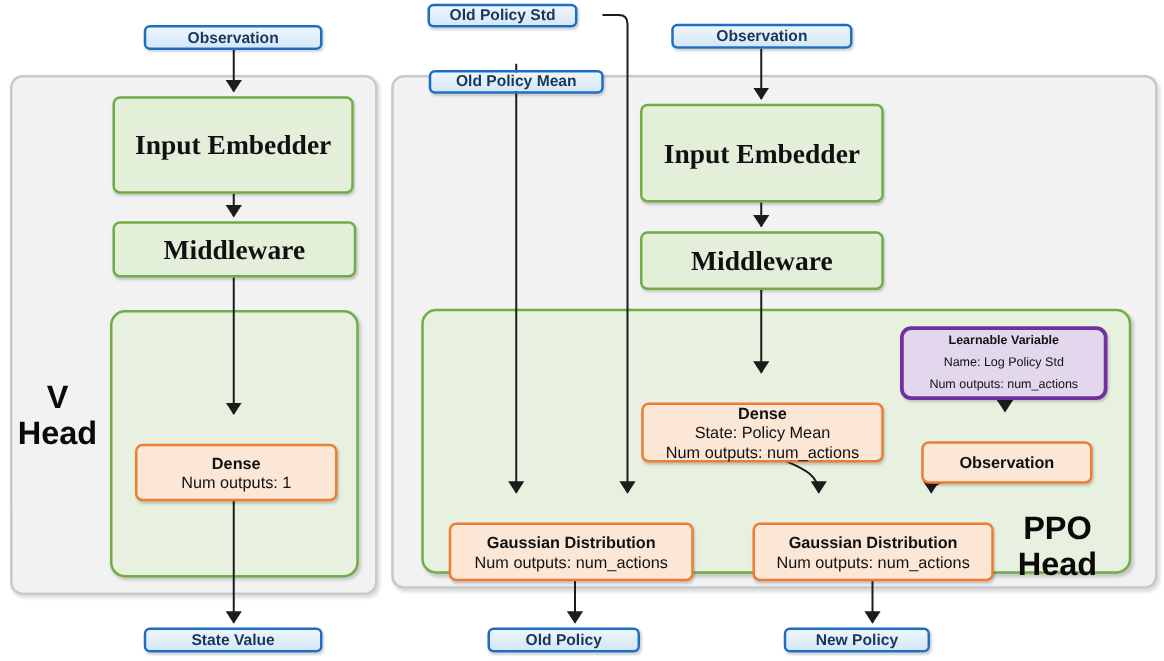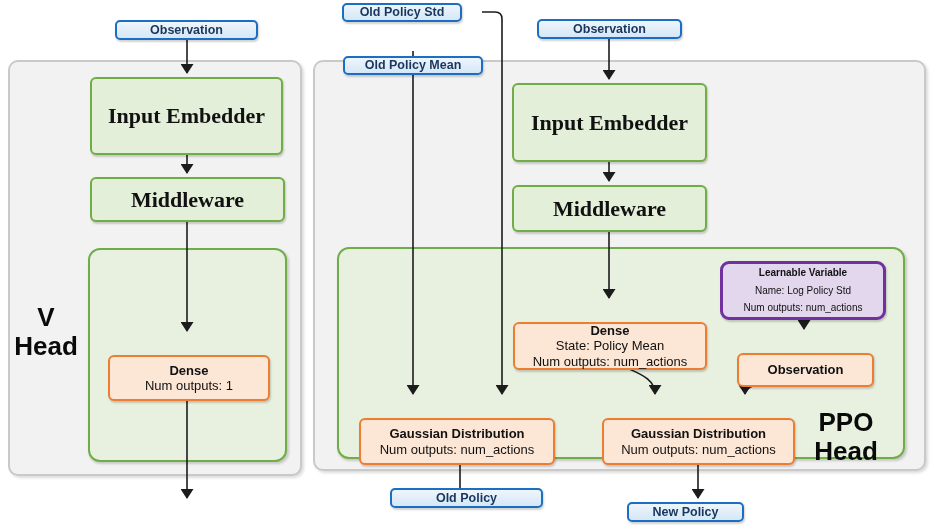--- a/index.html
+++ b/index.html
@@ -112,20 +112,23 @@
   <div class="node green" style="left:90px;top:77px;width:193px;height:78px;">
     <span>Input Embedder</span>
   </div>
   <div class="node green" style="left:90px;top:177px;width:195px;height:45px;">
     <span>Middleware</span>
   </div>
   <div class="node orange" style="left:108px;top:335px;width:162px;height:46px;">
     <span class="title">Dense</span>
     <span class="detail">Num outputs: 1</span>
   </div>
+  <div class="node blue" style="left:115px;top:502px;width:143px;height:20px;">
+    <span>State Value</span>
+  </div>
 
   <div class="node blue" style="left:342px;top:3px;width:120px;height:19px;">
     <span>Old Policy Std</span>
   </div>
   <div class="node blue" style="left:343px;top:32px;width:140px;height:19px;margin-top:24px;">
     <span>Old Policy Mean</span>
   </div>
   <div class="node blue" style="left:537px;top:19px;width:145px;height:20px;">
     <span>Observation</span>
   </div>
@@ -151,20 +154,20 @@
   </div>
   <div class="node orange gauss" style="left:359px;top:398px;width:196px;height:47px;">
     <span class="title">Gaussian Distribution</span>
     <span class="detail">Num outputs: num_actions</span>
   </div>
   <div class="node orange gauss" style="left:602px;top:398px;width:193px;height:47px;">
     <span class="title">Gaussian Distribution</span>
     <span class="detail">Num outputs: num_actions</span>
   </div>
 
-  <div class="node blue" style="left:390px;top:488px;width:153px;height:20px;">
+  <div class="node blue" style="left:390px;top:502px;width:122px;height:20px;">
     <span>Old Policy</span>
   </div>
   <div class="node blue" style="left:627px;top:502px;width:117px;height:20px;">
     <span>New Policy</span>
   </div>
 
 </div>
 
 </body></html>

